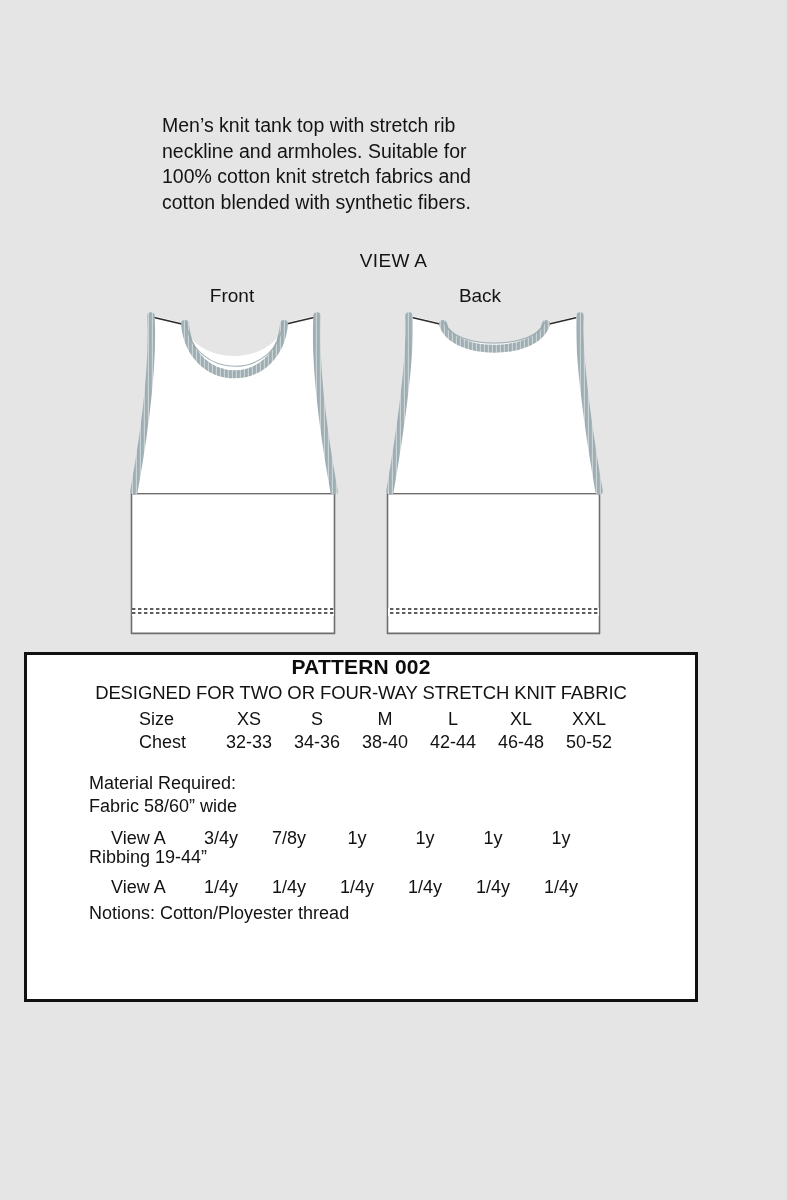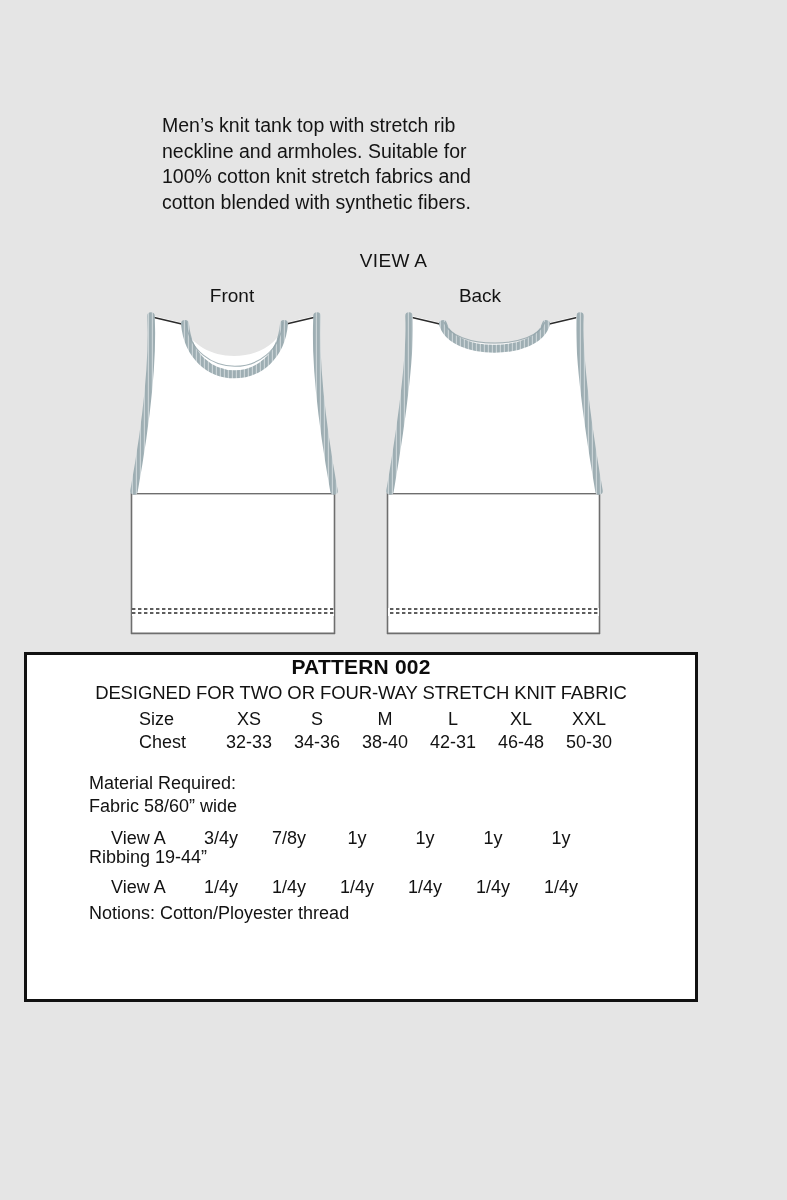--- a/index.html
+++ b/index.html
@@ -304,23 +304,23 @@
         <td class="colcell">M</td>
         <td class="colcell">L</td>
         <td class="colcell">XL</td>
         <td class="colcell">XXL</td>
       </tr>
       <tr>
         <td class="rowlabel">Chest</td>
         <td class="colcell">32-33</td>
         <td class="colcell">34-36</td>
         <td class="colcell">38-40</td>
-        <td class="colcell">42-31</td>
+        <td class="colcell">42-44</td>
         <td class="colcell">46-48</td>
-        <td class="colcell">50-30</td>
+        <td class="colcell">50-52</td>
       </tr>
     </tbody>
       </table>
 
     <div id="material-block">
       <div class="matline">Material Required:</div>
       <div class="matline">Fabric 58/60” wide</div>
 
       <div class="spacer-sm"></div>
 

